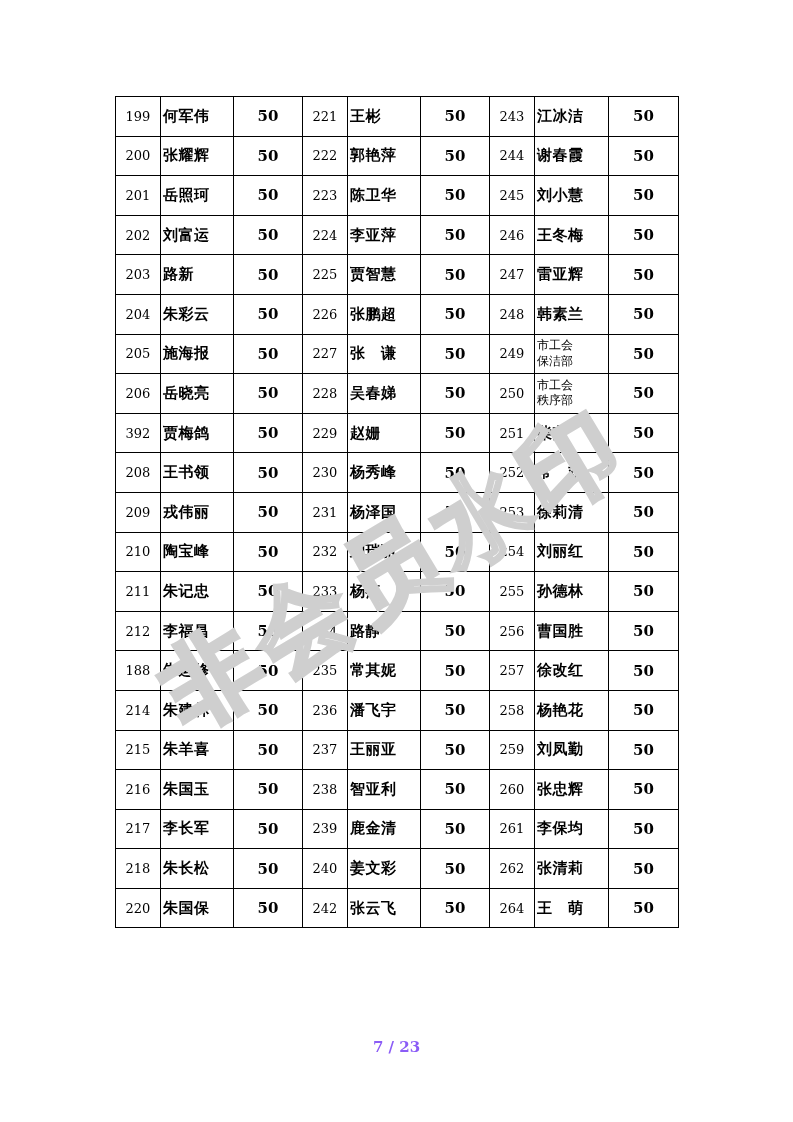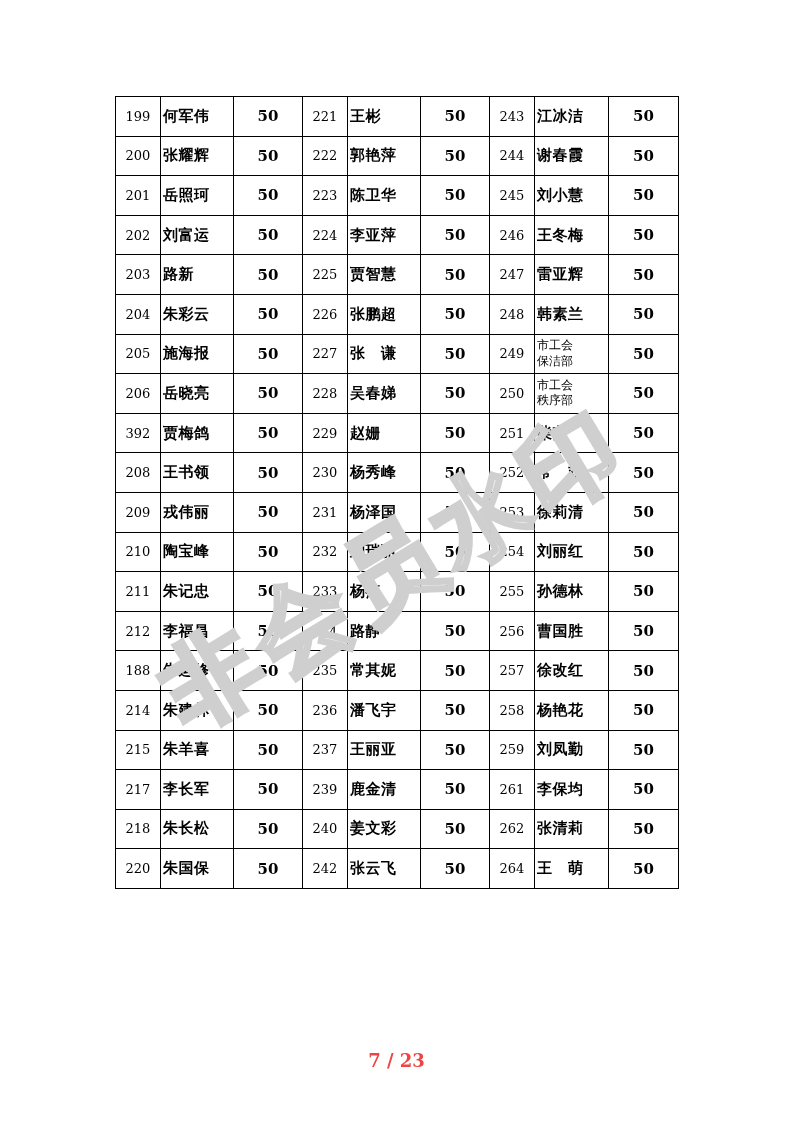--- a/index.html
+++ b/index.html
@@ -63,23 +63,22 @@
     -webkit-text-stroke:4px #cfcfcf;
     z-index:5;
     pointer-events:none;
   }
   .page-number{
     position:absolute;
     left:0;right:0;top:1038px;
     text-align:center;
     font-family:"DejaVu Serif", serif;
     font-weight:bold;
-    font-size:18px;
-    color:#ef4444;
-    margin-top:12px;
+    font-size:15px;
+    color:#8b5cf6;
   }
 </style>
 </head>
 <body>
 
 <div class="sheet">
 
   <table class="roster">
     <colgroup>
       <col style="width:45px">
@@ -280,20 +279,31 @@
           <td class="name-cell">朱羊喜</td>
           <td class="score-cell">50</td>
           <td class="id-cell">237</td>
           <td class="name-cell">王丽亚</td>
           <td class="score-cell">50</td>
           <td class="id-cell">259</td>
           <td class="name-cell">刘凤勤</td>
           <td class="score-cell">50</td>
         </tr>
         <tr>
+          <td class="id-cell">216</td>
+          <td class="name-cell">朱国玉</td>
+          <td class="score-cell">50</td>
+          <td class="id-cell">238</td>
+          <td class="name-cell">智亚利</td>
+          <td class="score-cell">50</td>
+          <td class="id-cell">260</td>
+          <td class="name-cell">张忠辉</td>
+          <td class="score-cell">50</td>
+        </tr>
+        <tr>
           <td class="id-cell">217</td>
           <td class="name-cell">李长军</td>
           <td class="score-cell">50</td>
           <td class="id-cell">239</td>
           <td class="name-cell">鹿金清</td>
           <td class="score-cell">50</td>
           <td class="id-cell">261</td>
           <td class="name-cell">李保均</td>
           <td class="score-cell">50</td>
         </tr>

